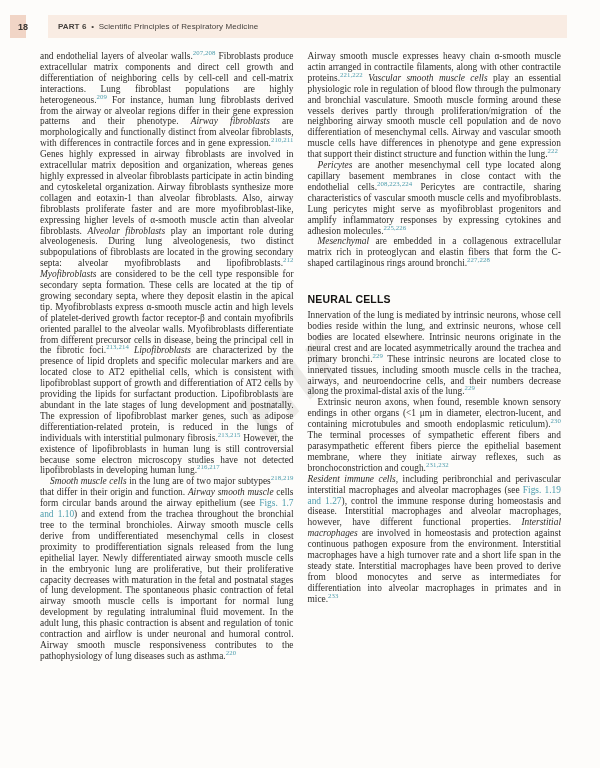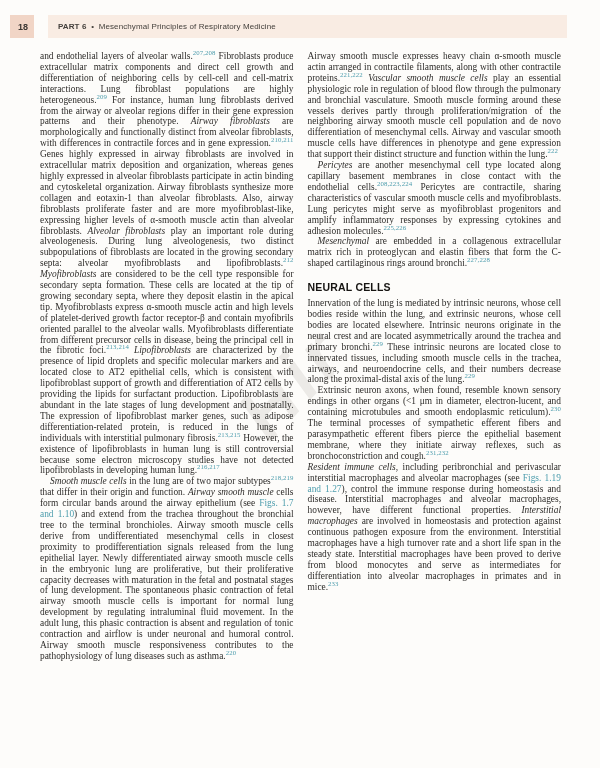--- a/index.html
+++ b/index.html
@@ -18,21 +18,21 @@
   .running-header {
     position: absolute;
     top: 15px; left: 0; right: 0;
     height: 23px;
     display: flex;
     align-items: center;
   }
   .hdr-pagenum-block {
     position: absolute;
     left: 10px; top: 0; bottom: 0;
-    width: 24px;
+    width: 16px;
     background: #f1d5c6;
     display: flex; align-items: center;
     padding-left: 8px;
   }
   .hdr-pagenum {
     font-family: "Liberation Sans", sans-serif;
     font-size: 9px; font-weight: bold;
     color: #3a3632;
   }
   .hdr-title-block {
@@ -67,21 +67,21 @@
     hyphens: auto;
     -webkit-hyphens: auto;
   }
   .column p.indent { text-indent: 10px; }
   .column .heading {
     font-family: "Liberation Sans", sans-serif;
     font-weight: bold;
     font-size: 10.5px;
     letter-spacing: 0.2px;
     color: #161412;
-    margin-top: 12px;
+    margin-top: 24px;
     margin-bottom: 5px;
   }
   .seg-italic { font-style: italic; }
   .seg-ref {
     color: #4e9dad;
     font-size: 6.8px;
     vertical-align: super;
     line-height: 0;
     letter-spacing: 0.1px;
   }
@@ -106,21 +106,21 @@
 </head>
 <body>
 
 <div class="page">
 
   <div class="running-header">
     <div class="hdr-pagenum-block">
       <span class="hdr-pagenum">18</span>
     </div>
     <div class="hdr-title-block">
-      <span class="hdr-title"><b>PART 6</b>&nbsp;&nbsp;<span>•</span>&nbsp;&nbsp;<span>Mesenchymal Principles of Respiratory Medicine</span></span>
+      <span class="hdr-title"><b>PART 6</b>&nbsp;&nbsp;<span>•</span>&nbsp;&nbsp;<span>Scientific Principles of Respiratory Medicine</span></span>
     </div>
   </div>
 
   <div class="watermark">Hir</div>
 
   <div class="text-body">
     <div class="column">
         <p class=""><span>and endothelial layers of alveolar walls.</span><sup class="seg-ref">207,208</sup><span> Fibroblasts produce extracellular matrix components and direct cell growth and differentiation of neighboring cells by cell-cell and cell-matrix interactions. Lung fibroblast populations are highly heterogeneous.</span><sup class="seg-ref">209</sup><span> For instance, human lung fibroblasts derived from the airway or alveolar regions differ in their gene expression patterns and their phenotype. </span><span class="seg-italic">Airway fibroblasts</span><span> are morphologically and functionally distinct from alveolar fibroblasts, with differences in contractile forces and in gene expression.</span><sup class="seg-ref">210,211</sup><span> Genes highly expressed in airway fibroblasts are involved in extracellular matrix deposition and organization, whereas genes highly expressed in alveolar fibroblasts participate in actin binding and cytoskeletal organization. Airway fibroblasts synthesize more collagen and eotaxin-1 than alveolar fibroblasts. Also, airway fibroblasts proliferate faster and are more myofibroblast-like, expressing higher levels of α-smooth muscle actin than alveolar fibroblasts. </span><span class="seg-italic">Alveolar fibroblasts</span><span> play an important role during alveologenesis. During lung alveologenesis, two distinct subpopulations of fibroblasts are located in the growing secondary septa: alveolar myofibroblasts and lipofibroblasts.</span><sup class="seg-ref">212</sup><span> </span><span class="seg-italic">Myofibroblasts</span><span> are considered to be the cell type responsible for secondary septa formation. These cells are located at the tip of growing secondary septa, where they deposit elastin in the apical tip. Myofibroblasts express α-smooth muscle actin and high levels of platelet-derived growth factor receptor-β and contain myofibrils oriented parallel to the alveolar walls. Myofibroblasts differentiate from different precursor cells in disease, being the principal cell in the fibrotic foci.</span><sup class="seg-ref">213,214</sup><span> </span><span class="seg-italic">Lipofibroblasts</span><span> are characterized by the presence of lipid droplets and specific molecular markers and are located close to AT2 epithelial cells, which is consistent with lipofibroblast support of growth and differentiation of AT2 cells by providing the lipids for surfactant production. Lipofibroblasts are abundant in the late stages of lung development and postnatally. The expression of lipofibroblast marker genes, such as adipose differentiation-related protein, is reduced in the lungs of individuals with interstitial pulmonary fibrosis.</span><sup class="seg-ref">213,215</sup><span> However, the existence of lipofibroblasts in human lung is still controversial because some electron microscopy studies have not detected lipofibroblasts in developing human lung.</span><sup class="seg-ref">216,217</sup></p>
         <p class="indent"><span class="seg-italic">Smooth muscle cells</span><span> in the lung are of two major subtypes</span><sup class="seg-ref">218,219</sup><span> that differ in their origin and function. </span><span class="seg-italic">Airway smooth muscle</span><span> cells form circular bands around the airway epithelium (see </span><span class="seg-link">Figs. 1.7 and 1.10</span><span>) and extend from the trachea throughout the bronchial tree to the terminal bronchioles. Airway smooth muscle cells derive from undifferentiated mesenchymal cells in closest proximity to prodifferentiation signals released from the lung epithelial layer. Newly differentiated airway smooth muscle cells in the embryonic lung are proliferative, but their proliferative capacity decreases with maturation in the fetal and postnatal stages of lung development. The spontaneous phasic contraction of fetal airway smooth muscle cells is important for normal lung development by regulating intraluminal fluid movement. In the adult lung, this phasic contraction is absent and regulation of tonic contraction and airflow is under neuronal and humoral control. Airway smooth muscle responsiveness contributes to the pathophysiology of lung diseases such as asthma.</span><sup class="seg-ref">220</sup></p>
       </div>

